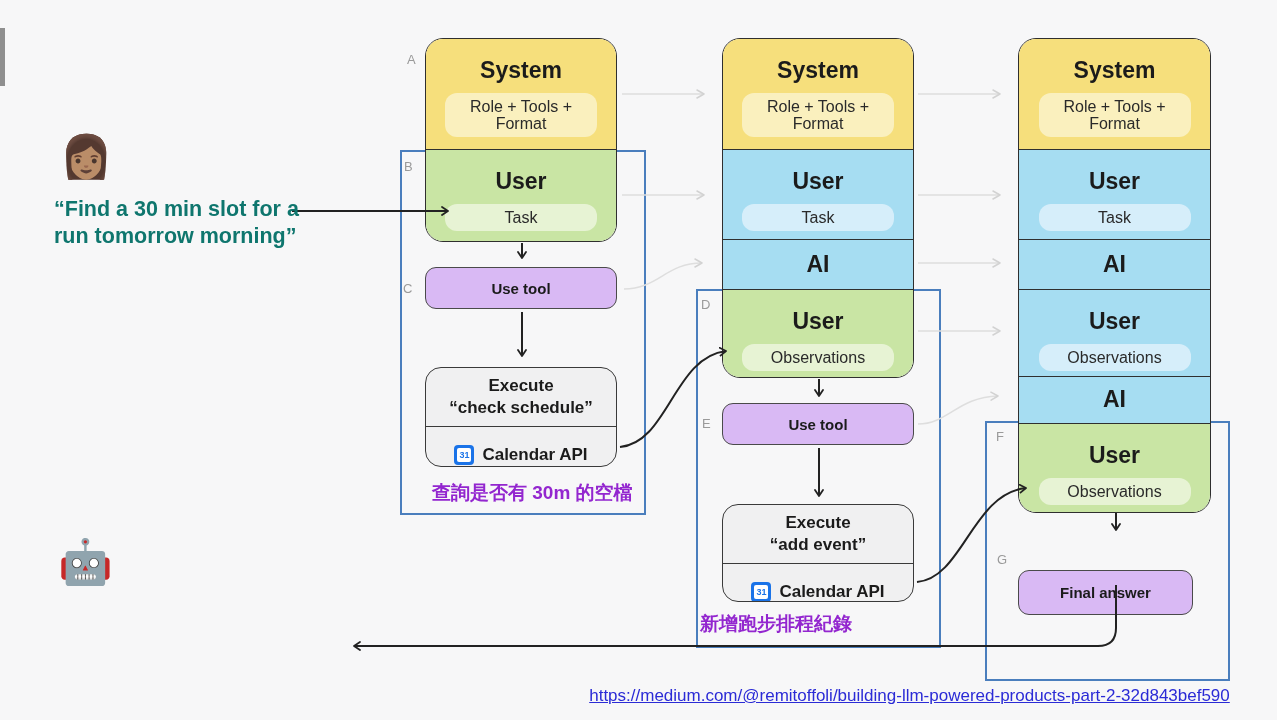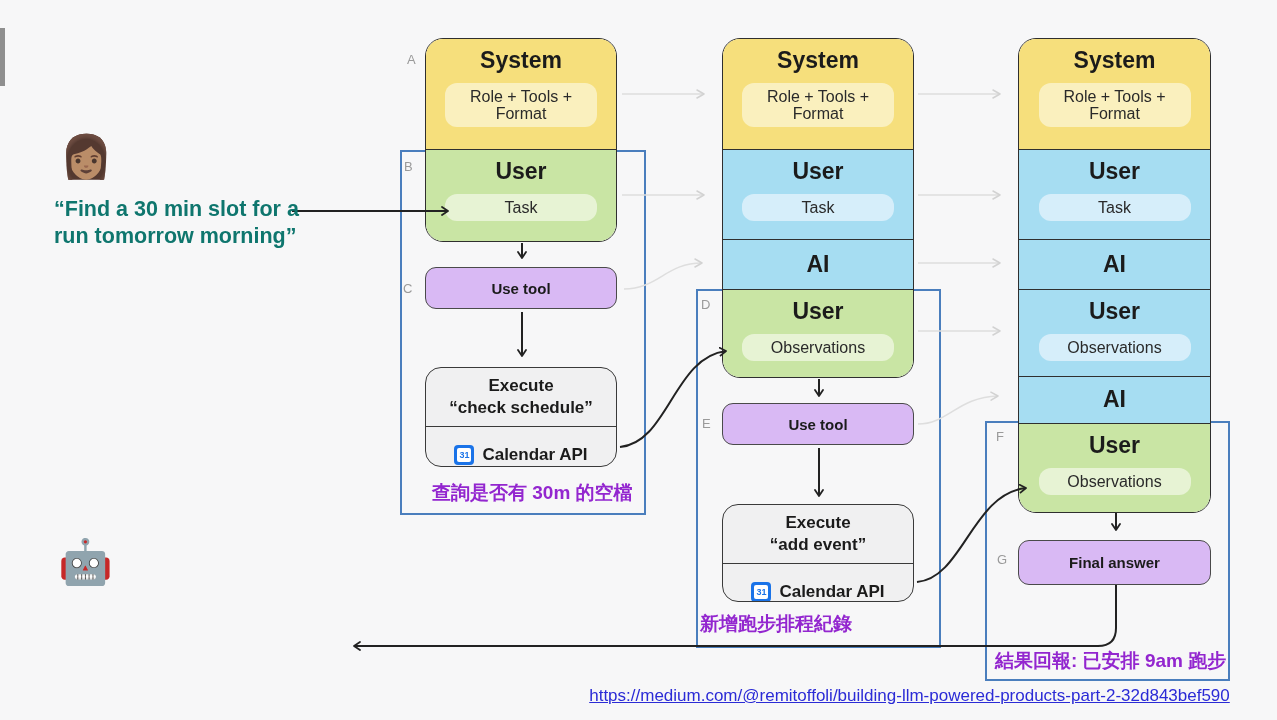--- a/index.html
+++ b/index.html
@@ -19,21 +19,21 @@
   
   .step-label { position:absolute; font-size:13px; color:#9a9a9a; z-index:4; }
 
   
   .card { position:absolute; border:1.6px solid #2f2f2f; border-radius:18px; overflow:hidden; z-index:2; background:#fff; }
   .sec { position:relative; width:100%; }
   .sec + .sec { border-top:1.6px solid #2f2f2f; }
   .sec-yellow { background:#f6df7c; }
   .sec-green  { background:#c9e5a4; }
   .sec-blue   { background:#a6ddf2; }
-  .sec-title { text-align:center; font-weight:bold; font-size:23px; color:#1b1b1b; padding-top:8px; }
+  .sec-title { text-align:center; font-weight:bold; font-size:23px; color:#1b1b1b; padding-top:18px; }
   .sec-title.ai-only { padding-top:0; line-height:48px; }
   .pill { margin:9px auto 0 auto; width:152px; border-radius:12px; text-align:center; font-size:16px; color:#2a2a2a; padding:5px 4px; line-height:17px; }
   .pill-yellow { background:#faf0be; }
   .pill-green  { background:#e7f3d4; }
   .pill-blue   { background:#d6eefa; }
 
   
   .action-node { position:absolute; background:#d9b9f4; border:1.6px solid #4a4a4a; border-radius:11px; text-align:center; font-weight:bold; font-size:15px; color:#1b1b1b; z-index:2; display:flex; align-items:center; justify-content:center; }
 
   
@@ -149,22 +149,21 @@
       <div class="pill pill-blue">Observations</div>
     </div>
     <div class="sec sec-blue" style="height:47px;">
       <div class="sec-title ai-only" style="line-height:45px;">AI</div>
     </div>
     <div class="sec sec-green" style="height:89px;">
       <div class="sec-title">User</div>
       <div class="pill pill-green">Observations</div>
     </div>
   </div>
-  <div class="action-node" style="left:1018px; top:540px; width:193px; height:45px;">Final answer</div>
-  <div class="caption" style="left:995px; top:648px;">結果回報: 已安排 9am 跑步</div>
+  <div class="action-node" style="left:1018px; top:570px; width:175px; height:45px;">Final answer</div>
 
   <div class="footer-link">
     <a href="#">https://medium.com/@remitoffoli/building-llm-powered-products-part-2-32d843bef590</a>
   </div>
 
   <svg class="connectors" width="1277" height="720" viewBox="0 0 1277 720">
     <defs>
       <marker id="mdark" markerWidth="10" markerHeight="10" refX="7" refY="5" orient="auto" markerUnits="userSpaceOnUse">
         <path d="M1,1 L7,5 L1,9" fill="none" stroke="#222222" stroke-width="1.8" stroke-linecap="round" stroke-linejoin="round"></path>
       </marker>

